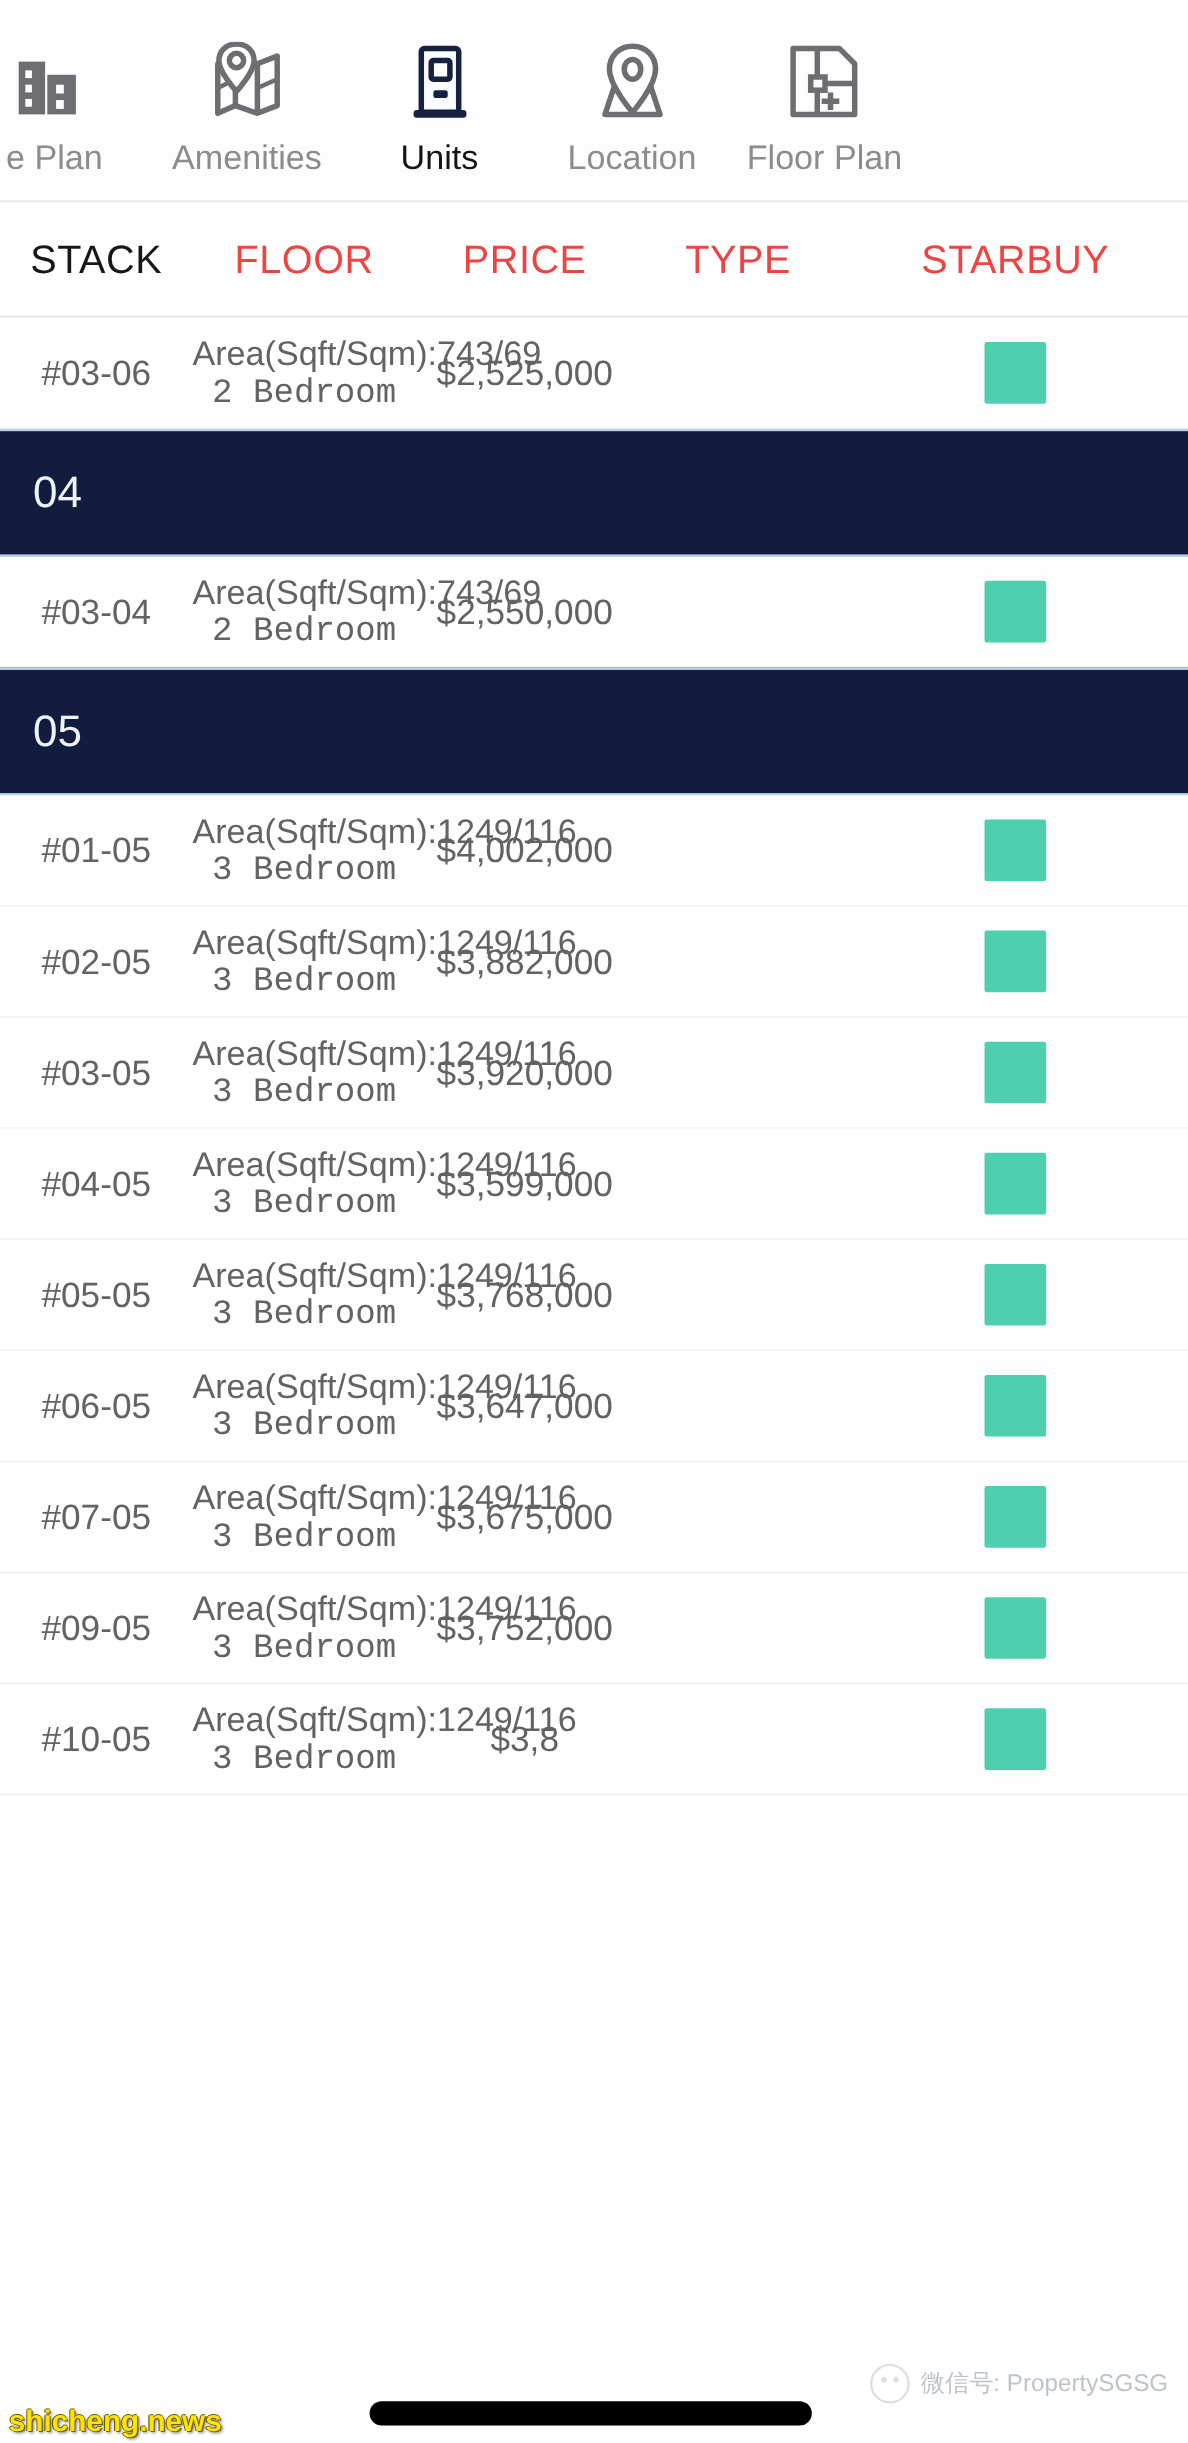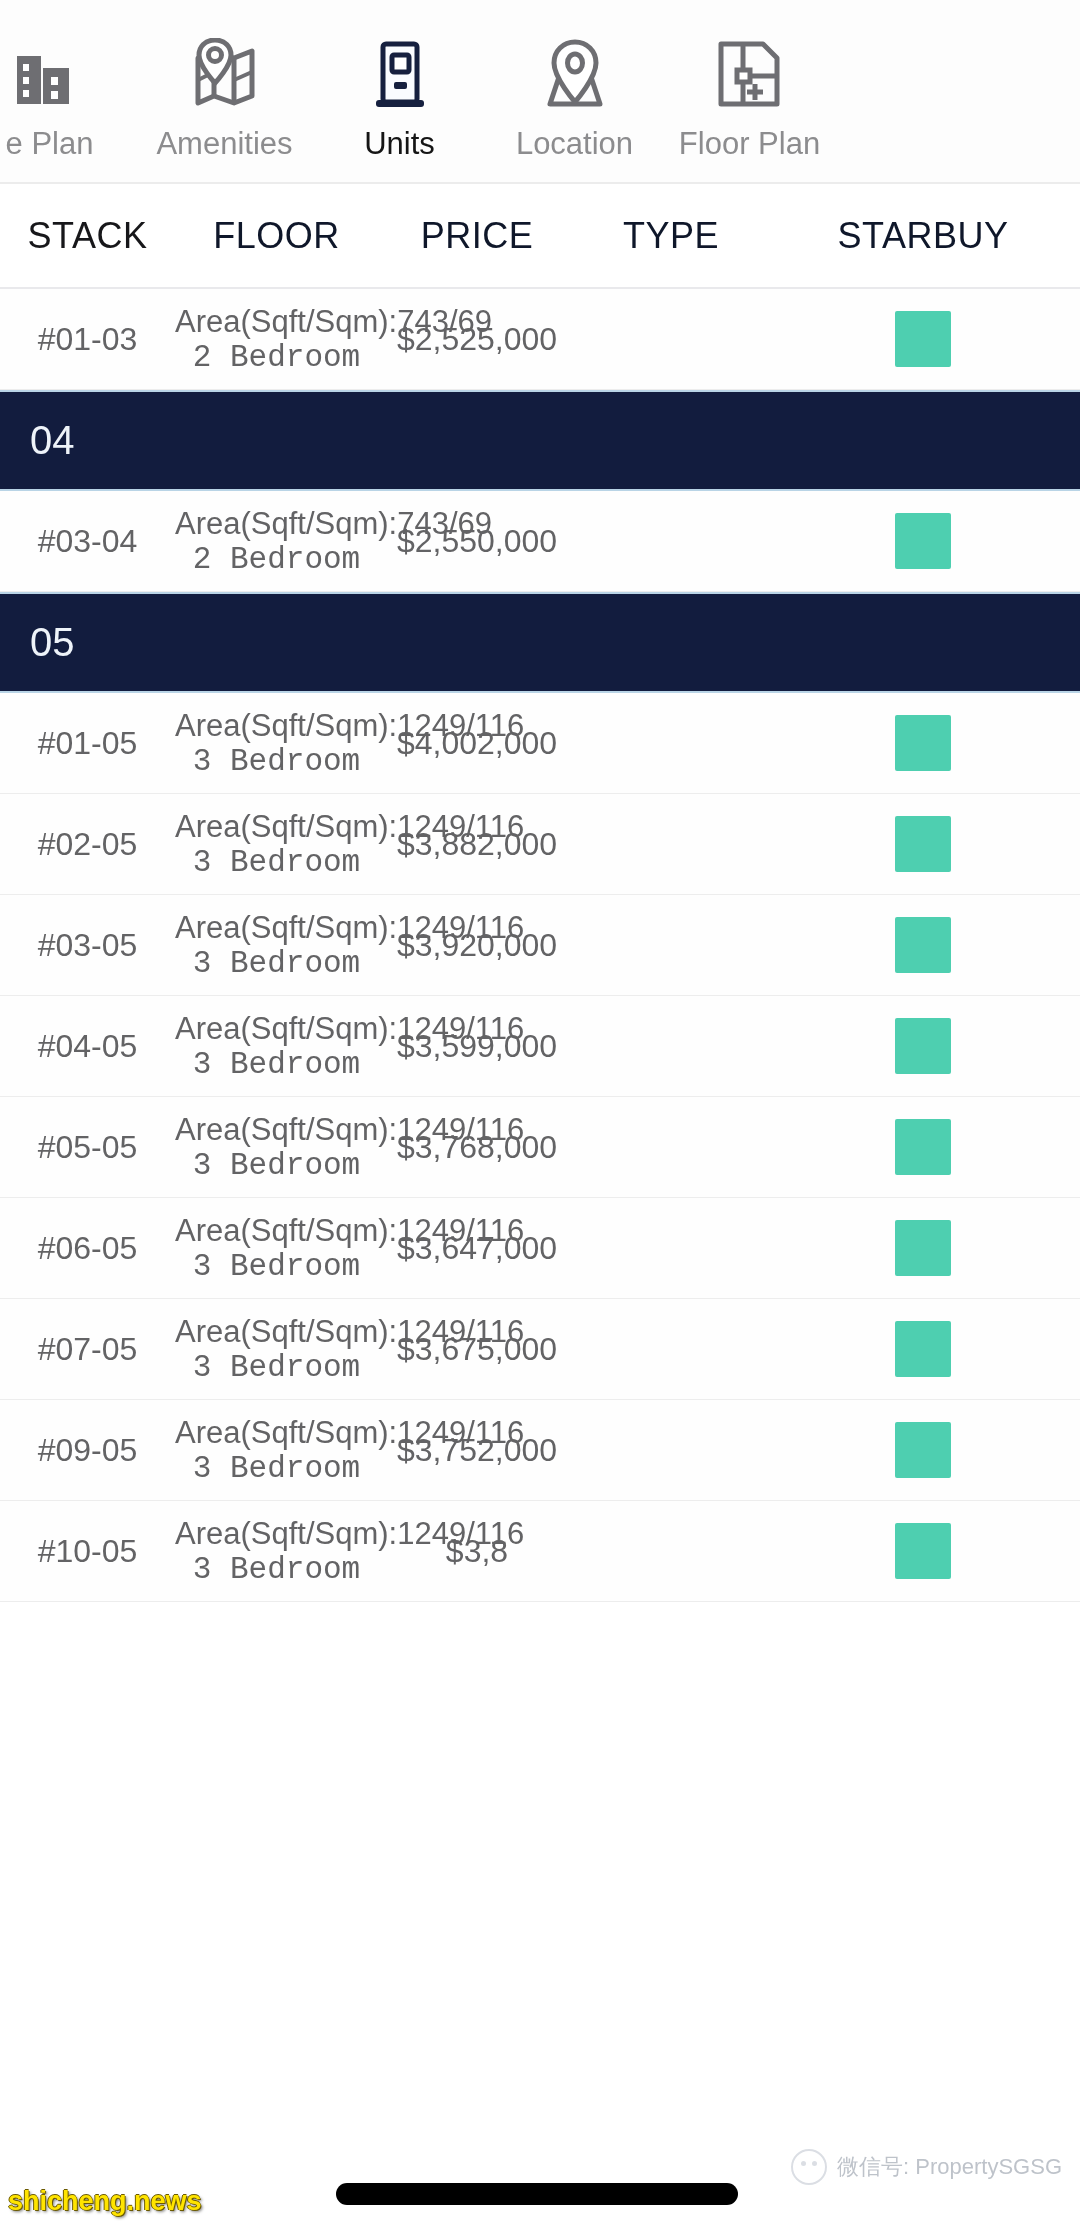--- a/index.html
+++ b/index.html
@@ -120,21 +120,21 @@
   
   .table-head {
     height: 105px;
     display: flex;
     align-items: center;
     background: #ffffff;
     border-bottom: 2px solid #e9e9ec;
   }
   .th {
     font-size: 36px;
-    color: #0f172a;
+    color: #ef4444;
     letter-spacing: 0.5px;
     text-align: center;
     font-weight: 400;
   }
   .th.stack { color: #17171a; }
   .col-stack   { width: 175px; }
   .col-floor   { width: 203px; }
   .col-price   { width: 198px; }
   .col-type    { width: 190px; }
   .col-starbuy { width: 314px; }
@@ -160,21 +160,21 @@
   .cell .line2 { display: block; font-family: Liberation Mono, monospace; }
   .swatch {
     width: 56px;
     height: 56px;
     background: #4ecfb0;
     border-radius: 2px;
   }
 
   
   .section-head {
-    height: 101px;
+    height: 116px;
     background: #121c3e;
     display: flex;
     align-items: center;
     padding-left: 30px;
     border-bottom: 2px solid #b9d4e6;
     border-top: 2px solid #b9d4e6;
   }
   .section-head-label {
     color: #eef3f9;
     font-size: 40px;
@@ -316,21 +316,21 @@
   <div class="table-head">
     <div class="th stack col-stack">STACK</div>
     <div class="th col-floor">FLOOR</div>
     <div class="th col-price">PRICE</div>
     <div class="th col-type">TYPE</div>
     <div class="th col-starbuy">STARBUY</div>
   </div>
 
   <div id="table-body">
       <div class="row">
-        <div class="cell stack">#01-03</div>
+        <div class="cell stack">#03-06</div>
         <div class="cell floor"><span>Area(Sqft/Sqm):743/69</span><span class="line2">2 Bedroom</span></div>
         <div class="cell price">$2,525,000</div>
         <div class="cell type"></div>
         <div class="cell starbuy">
           <div class="swatch" style="background: rgb(78, 207, 176);"></div>
         </div>
       </div>
       <div class="section-head">
         <div class="section-head-label">04</div>
       </div>

